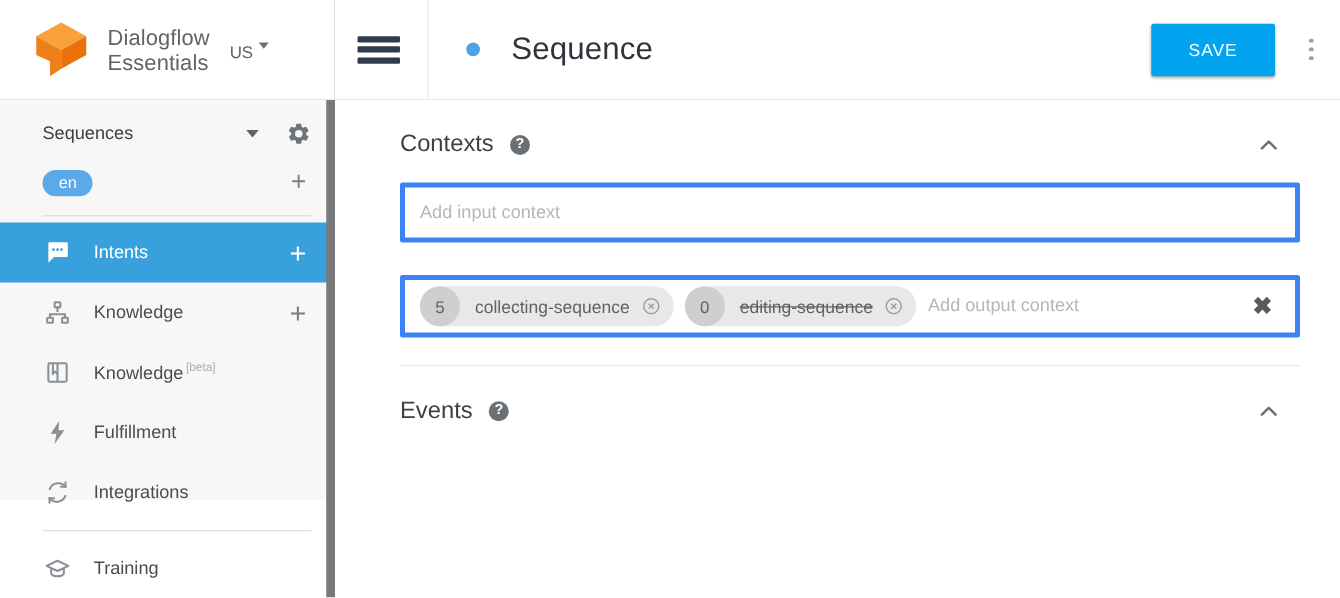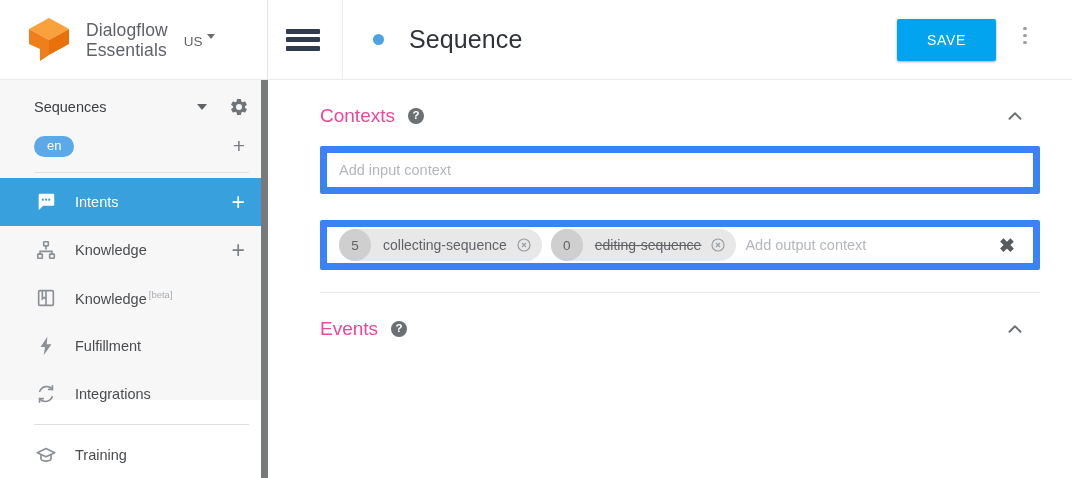--- a/index.html
+++ b/index.html
@@ -155,21 +155,21 @@
     width: 11px; height: 11px; border-radius: 50%;
     background: #4ba3e3;
     margin-left: 30px;
   }
   .page-title {
     font-size: 25px; color: #30343a;
     margin-left: 25px;
     font-weight: 400;
     letter-spacing: .1px;
   }
-  .topbar-right { margin-left: auto; display: flex; align-items: flex-start; padding-right: 32px; }
+  .topbar-right { margin-left: auto; display: flex; align-items: center; padding-right: 8px; }
   .save-btn {
     background: #03a4ef;
     color: #ffffff;
     border: none;
     font-size: 14px;
     letter-spacing: .7px;
     padding: 13px 30px;
     border-radius: 2px;
     box-shadow: 0 1px 3px rgba(0,0,0,.22), 0 1px 2px rgba(0,0,0,.14);
     cursor: pointer;
@@ -182,32 +182,32 @@
   }
   .kebab i { width: 3.5px; height: 3.5px; border-radius: 50%; background: #9aa0a6; display: block; }
 
   .content { padding: 0; }
   .section { padding: 0 32px 0 52px; }
   .sec-head {
     display: flex; align-items: center;
     height: 60px;
     padding-top: 12px;
   }
-  .sec-title { font-size: 19px; color: #ec4899; font-weight: 400; }
+  .sec-title { font-size: 19px; color: #404040; font-weight: 400; }
   .help-icon {
     width: 16px; height: 16px; margin-left: 13px;
     border-radius: 50%; background: #6b7075;
     color: #ffffff; font-size: 11.5px; font-weight: 700;
     display: flex; align-items: center; justify-content: center;
     line-height: 1;
   }
   .chev-up { margin-left: auto; width: 22px; height: 22px; color: #6b7075; margin-right: 14px; }
 
   .field {
-    border: 7px solid #3b82f6;
+    border: 4px solid #3b82f6;
     border-radius: 2px;
     height: 48px;
     display: flex; align-items: center;
     padding: 0 12px;
     margin-top: 6px;
     background: #ffffff;
   }
   .field.tall { height: 50px; }
   .placeholder { color: #b3b7bb; font-size: 14.5px; }
 

